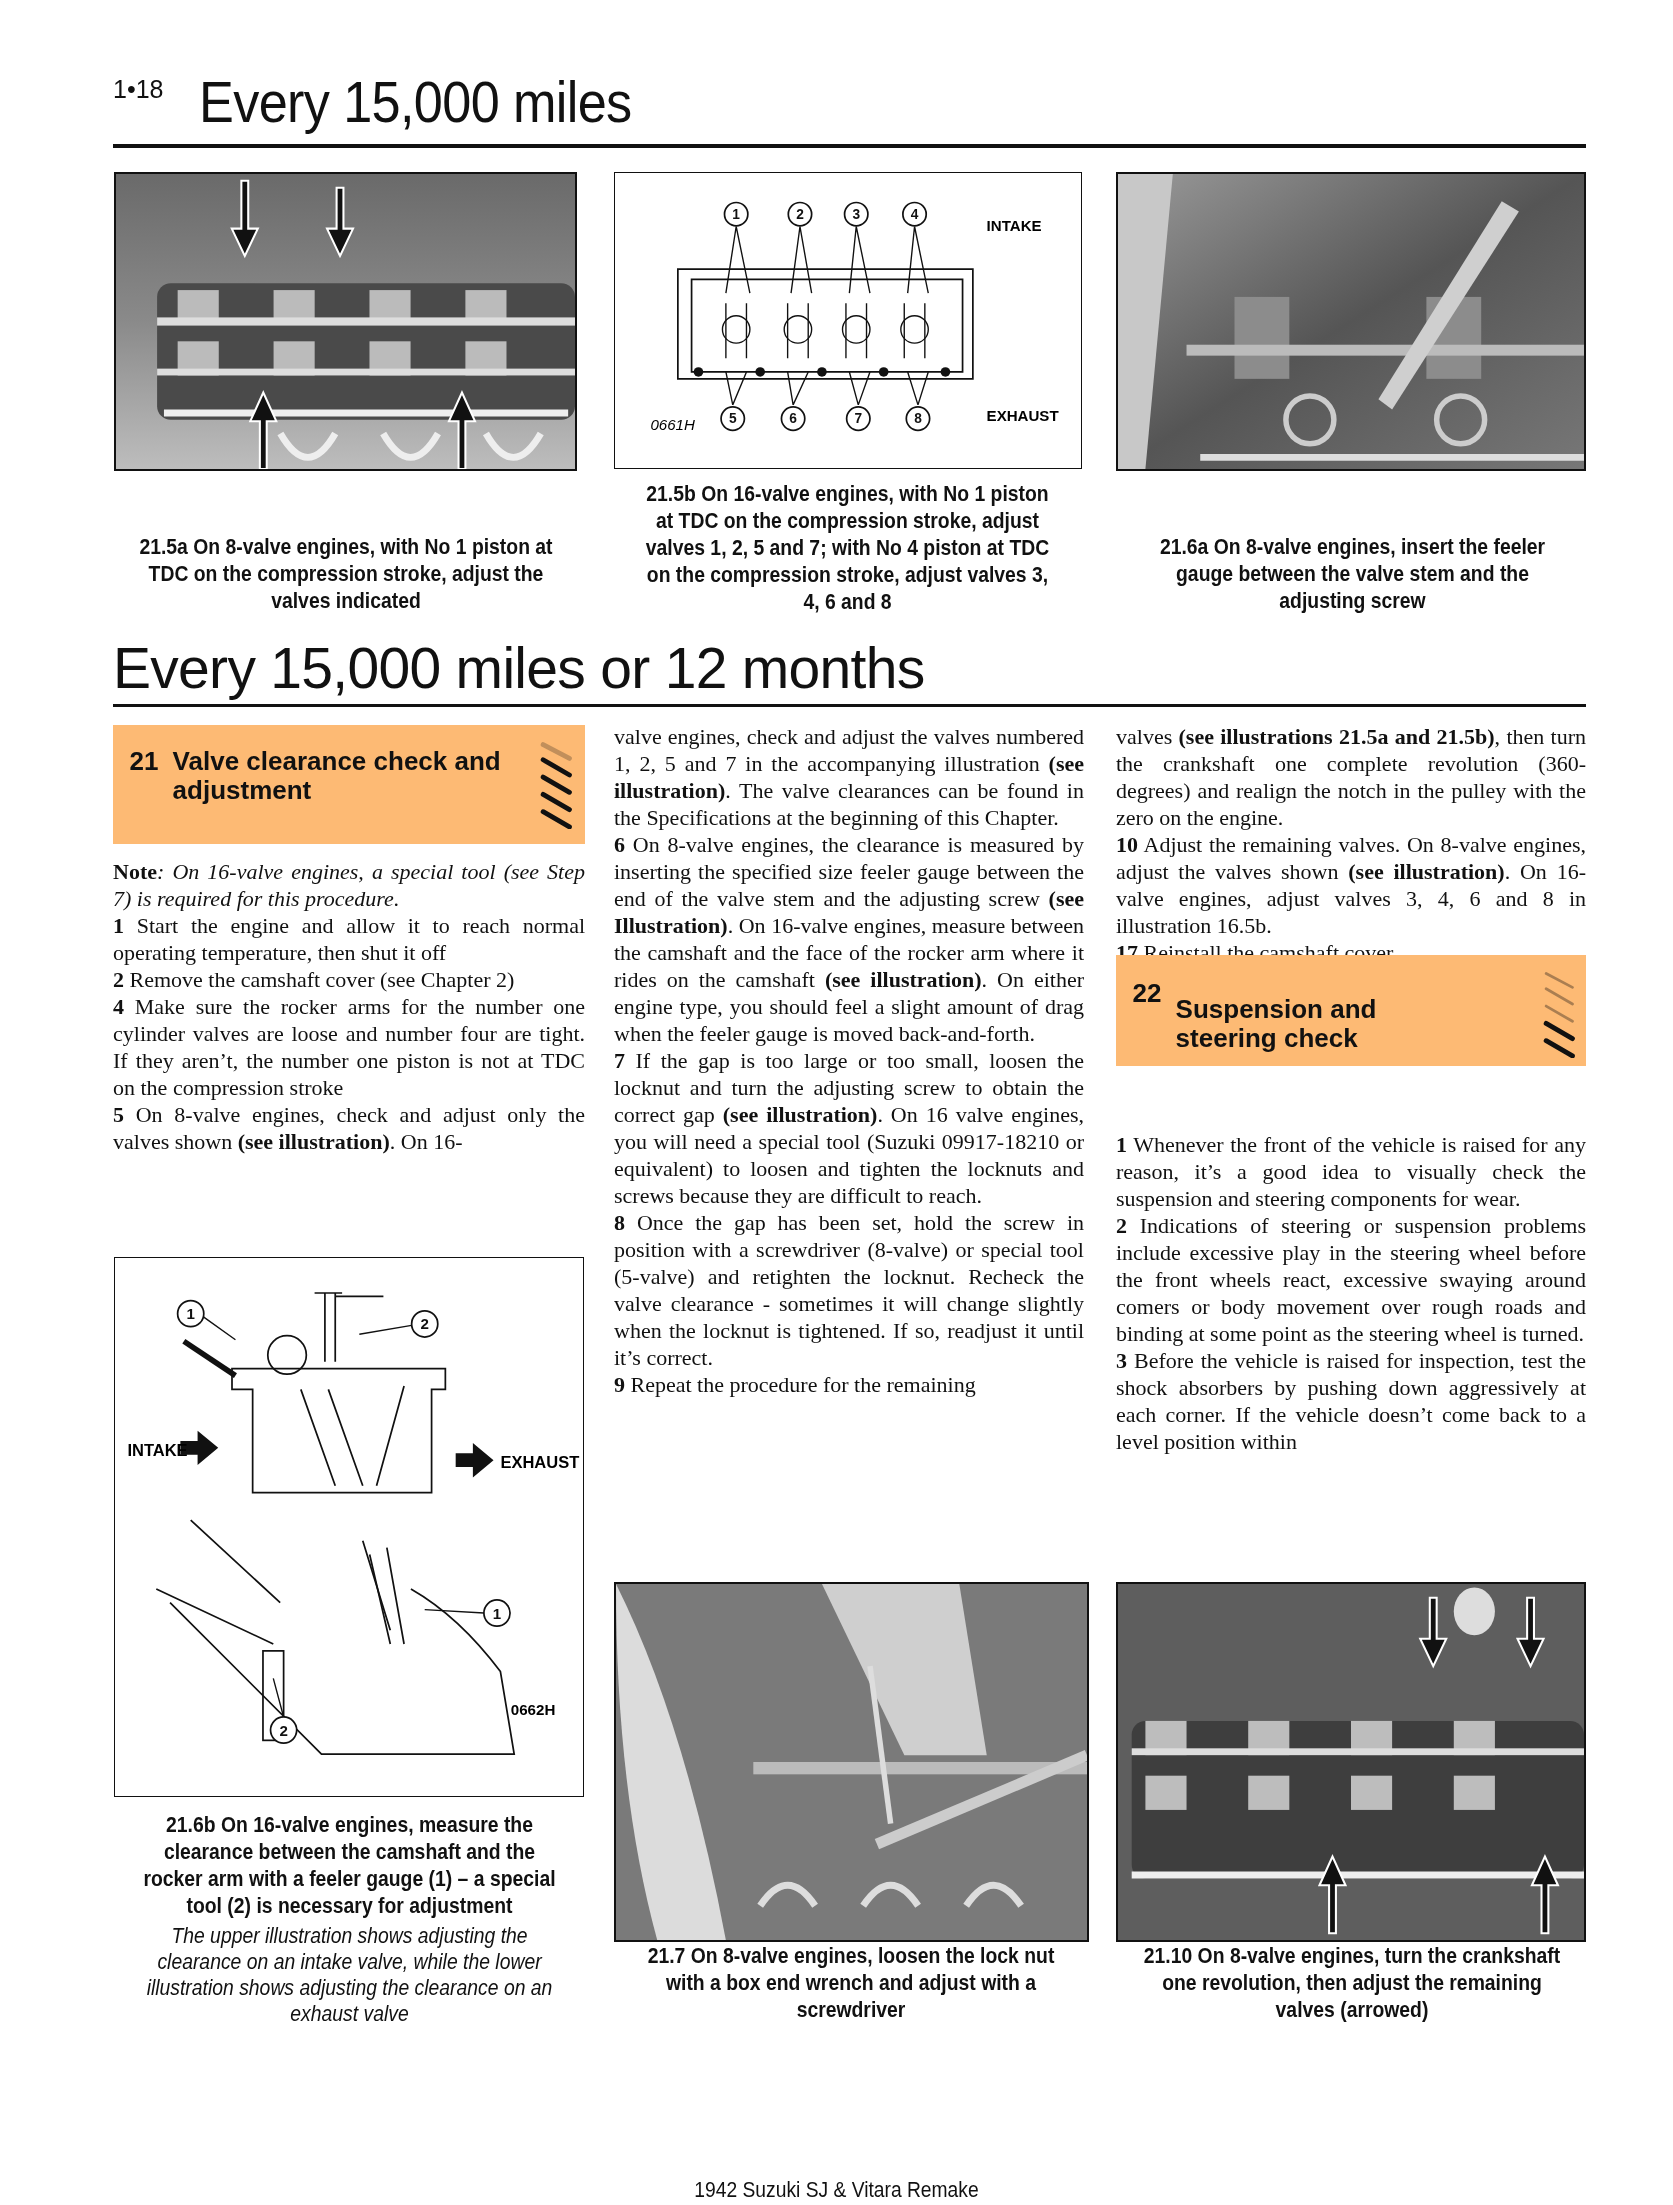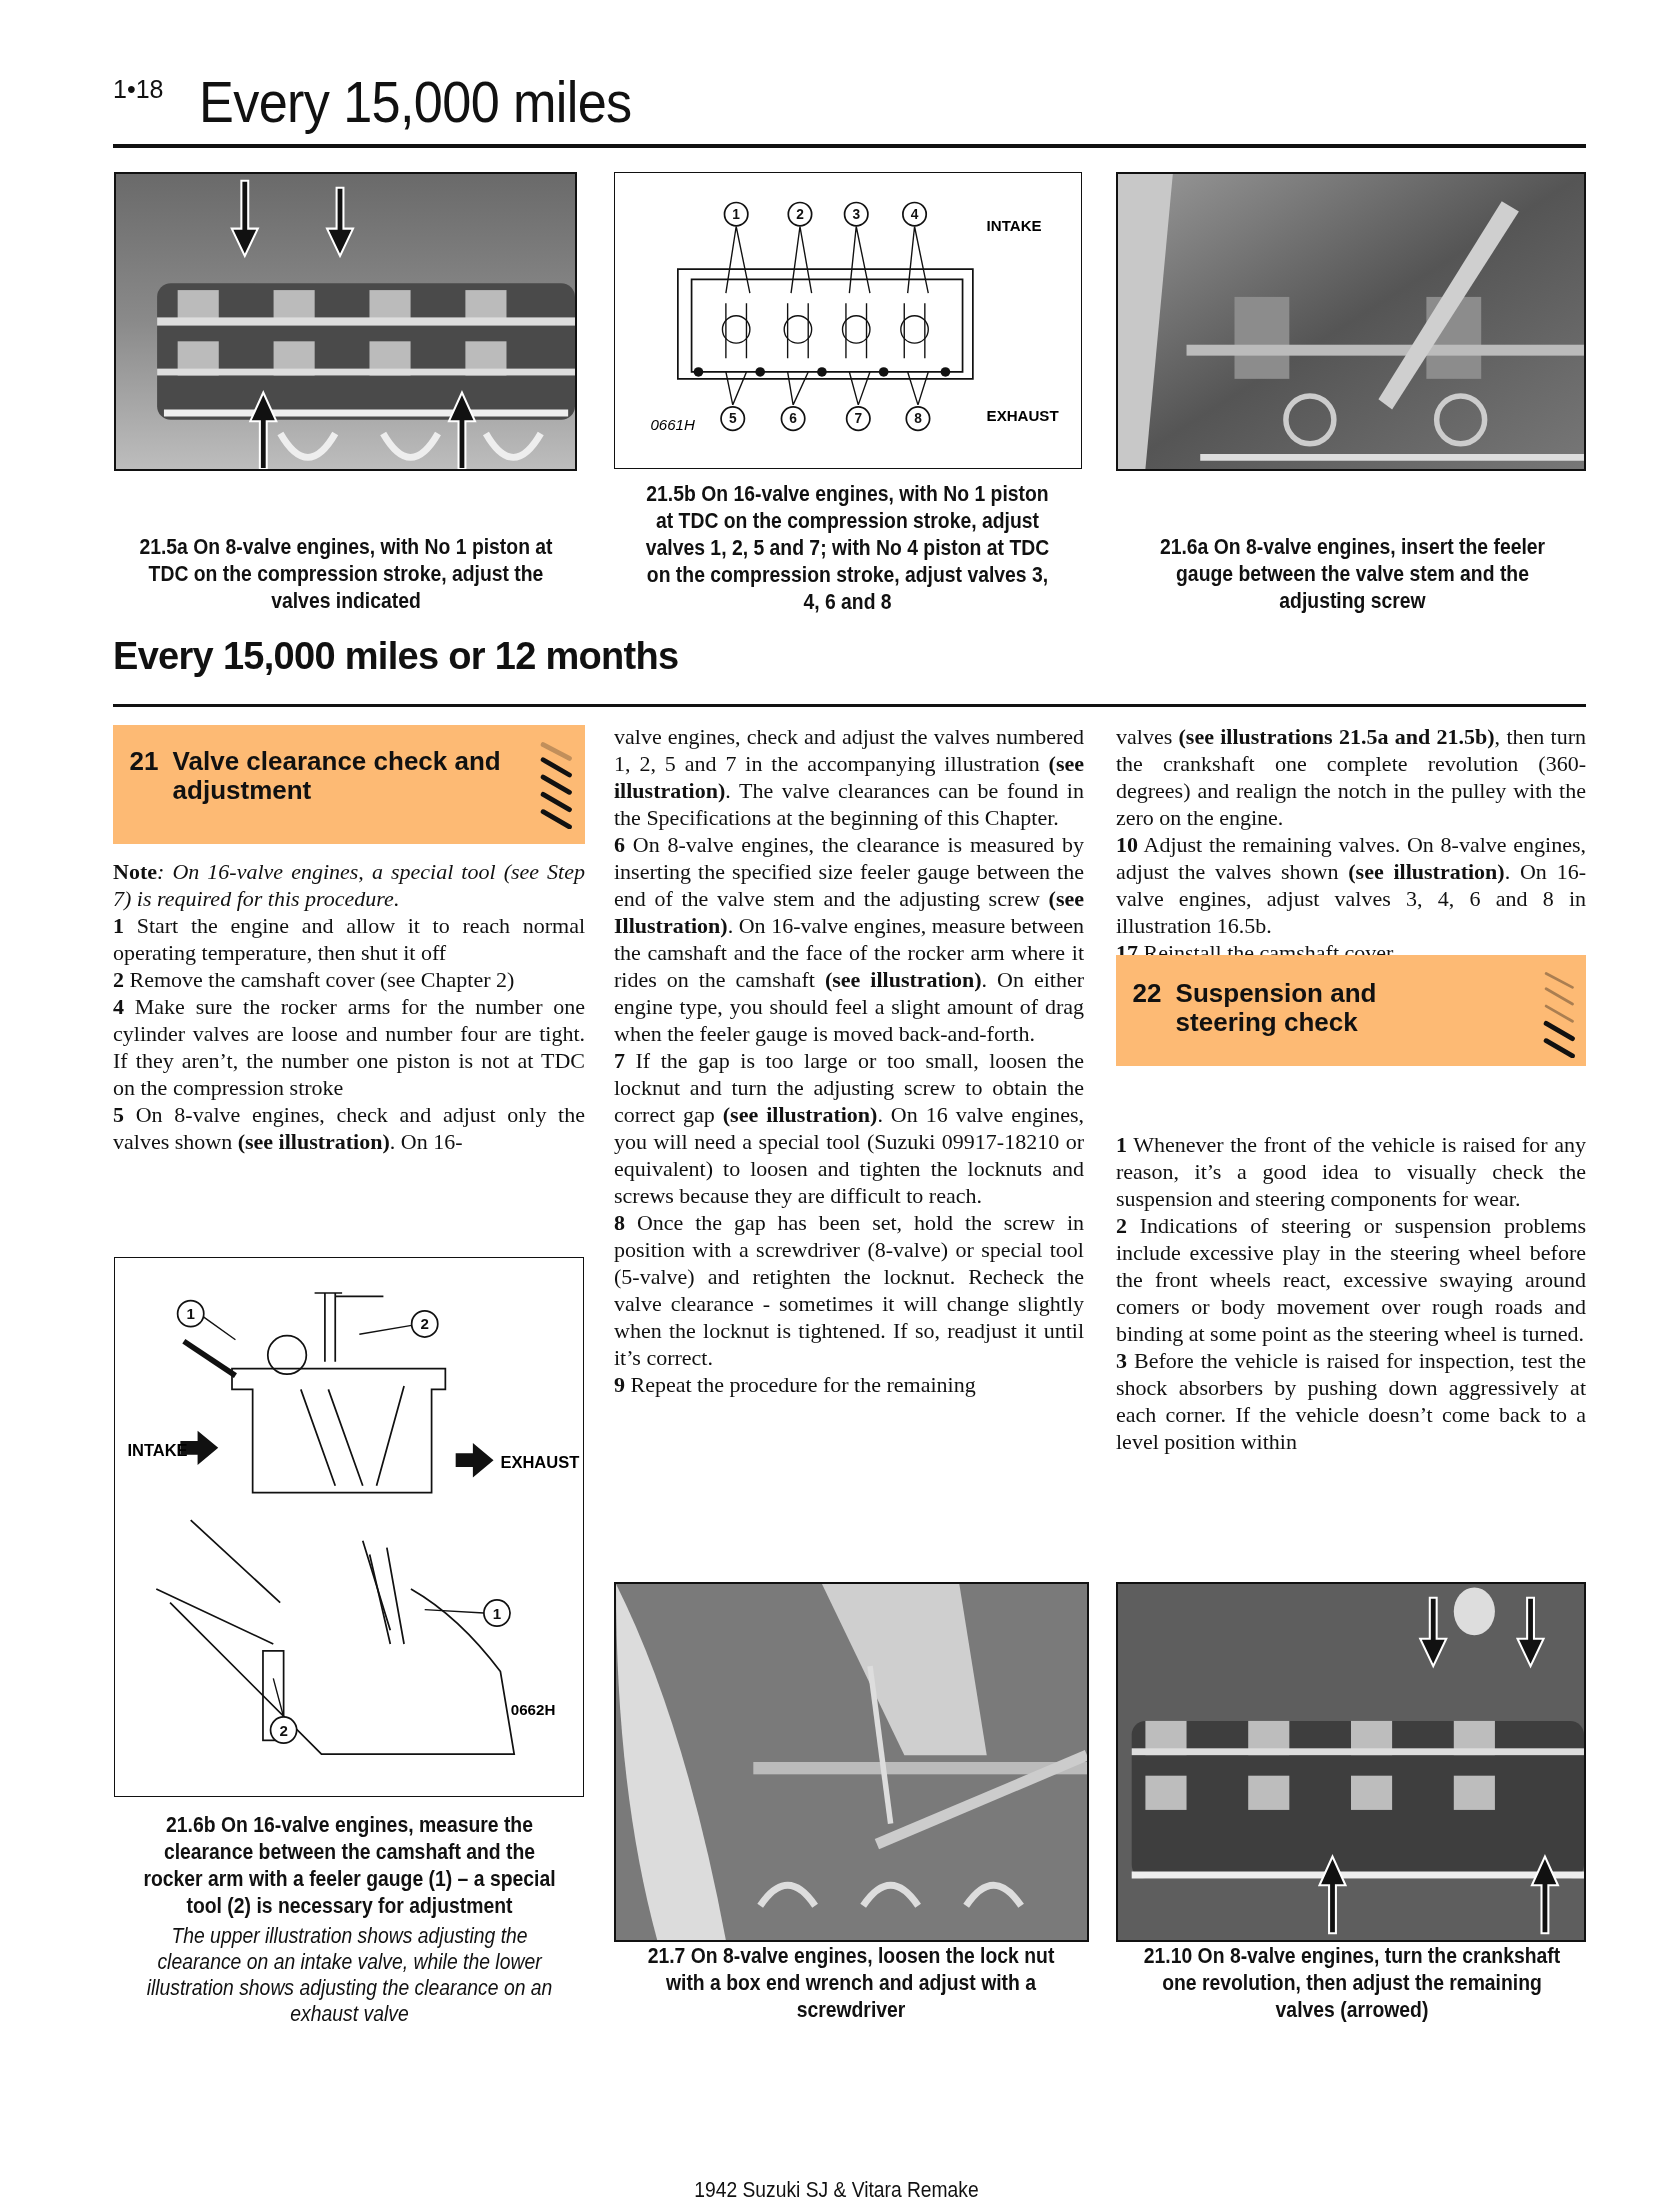--- a/index.html
+++ b/index.html
@@ -5,21 +5,21 @@
   html, body { margin:0; padding:0; background:#ffffff; }
   body { width:1673px; height:2205px; position:relative; overflow:hidden; color:#111; font-family:"Liberation Sans", sans-serif; }
   .abs { position:absolute; }
   .hdr-num { left:113px; top:75px; font-size:25px; font-family:"Liberation Sans Narrow","Liberation Sans", sans-serif; }
   .hdr-title { left:199px; top:68px; font-size:58px; letter-spacing:-0.7px; transform:scaleX(0.9); transform-origin:left top; }
   .hdr-rule { left:113px; top:144px; width:1473px; height:3.5px; background:#111; }
   .photo { border:2.1px solid #111; box-sizing:border-box; overflow:hidden; }
   .photo-fill { width:100%; height:100%; }
   .cap { font-weight:bold; font-size:22px; line-height:27px; text-align:center; transform:scaleX(0.88); transform-origin:center top; }
   .cap-it { font-style:italic; font-size:22px; line-height:26px; text-align:center; transform:scaleX(0.88); transform-origin:center top; }
-  .sec-title { left:113px; top:635px; font-size:38px; font-weight:bold; letter-spacing:-0.7px; }
+  .sec-title { left:113px; top:635px; font-size:57px; font-weight:normal; letter-spacing:-0.7px; }
   .sec-rule { left:113px; top:704px; width:1473px; height:2.8px; background:#111; }
   .col { font-size:22px; line-height:27px; text-align:justify;font-family:Liberation Serif, serif; }
   .col p { margin:0; }
   .col b { font-weight:bold; }
   .col .n { font-weight:bold; }
   .box { background:#fdba74; }
   .box-title { font-size:26px; font-weight:bold; line-height:29px; }
   .box-title .num { display:inline-block; width:43px; }
   .footer { left:0; width:1673px; top:2178px; text-align:center; font-size:21.4px; }
   svg text { font-family:"Liberation Sans", sans-serif; }
@@ -228,21 +228,21 @@
 </div>
 
 <div class="abs col" style="left:1116px;top:723px;width:470px;">
   <p><span>valves </span><b>(see illustrations 21.5a and 21.5b)</b><span>, then turn the crankshaft one complete revolution (360-degrees) and realign the notch in the pulley with the zero on the engine.</span></p>
   <p><span class="n">10</span> <span>Adjust the remaining valves. On 8-valve engines, adjust the valves shown </span><b>(see illustration)</b><span>. On 16-valve engines, adjust valves 3, 4, 6 and 8 in illustration 16.5b.</span></p>
   <p><span class="n">17</span> <span>Reinstall the camshaft cover.</span></p>
 </div>
 
 <div class="abs box" style="left:1116px;top:955px;width:470px;height:111px;">
   <div class="abs box-title" style="left:16.6px;top:23.5px;width:387px;">
-    <span class="num">22</span><span style="display:inline-block;width:304px;vertical-align:top;">Suspension and steering check</span>
+    <span class="num">22</span><span style="display:inline-block;width:304px;vertical-align:top;margin-top:16px;">Suspension and steering check</span>
   </div>
   <svg class="abs" style="left:423px;top:12.5px;width:42px;height:90px;" viewBox="0 0 60 130">
     <g stroke="#111" stroke-width="4" stroke-linecap="round" fill="none" opacity="0.35">
       <path d="M10 8 L48 28"></path>
         <path d="M10 30 L48 52"></path>
         <path d="M10 55 L48 77"></path>
     </g>
     <g stroke="#111" stroke-width="7" stroke-linecap="round" fill="none">
       <path d="M10 80 L48 102"></path>
         <path d="M10 105 L48 127"></path>

